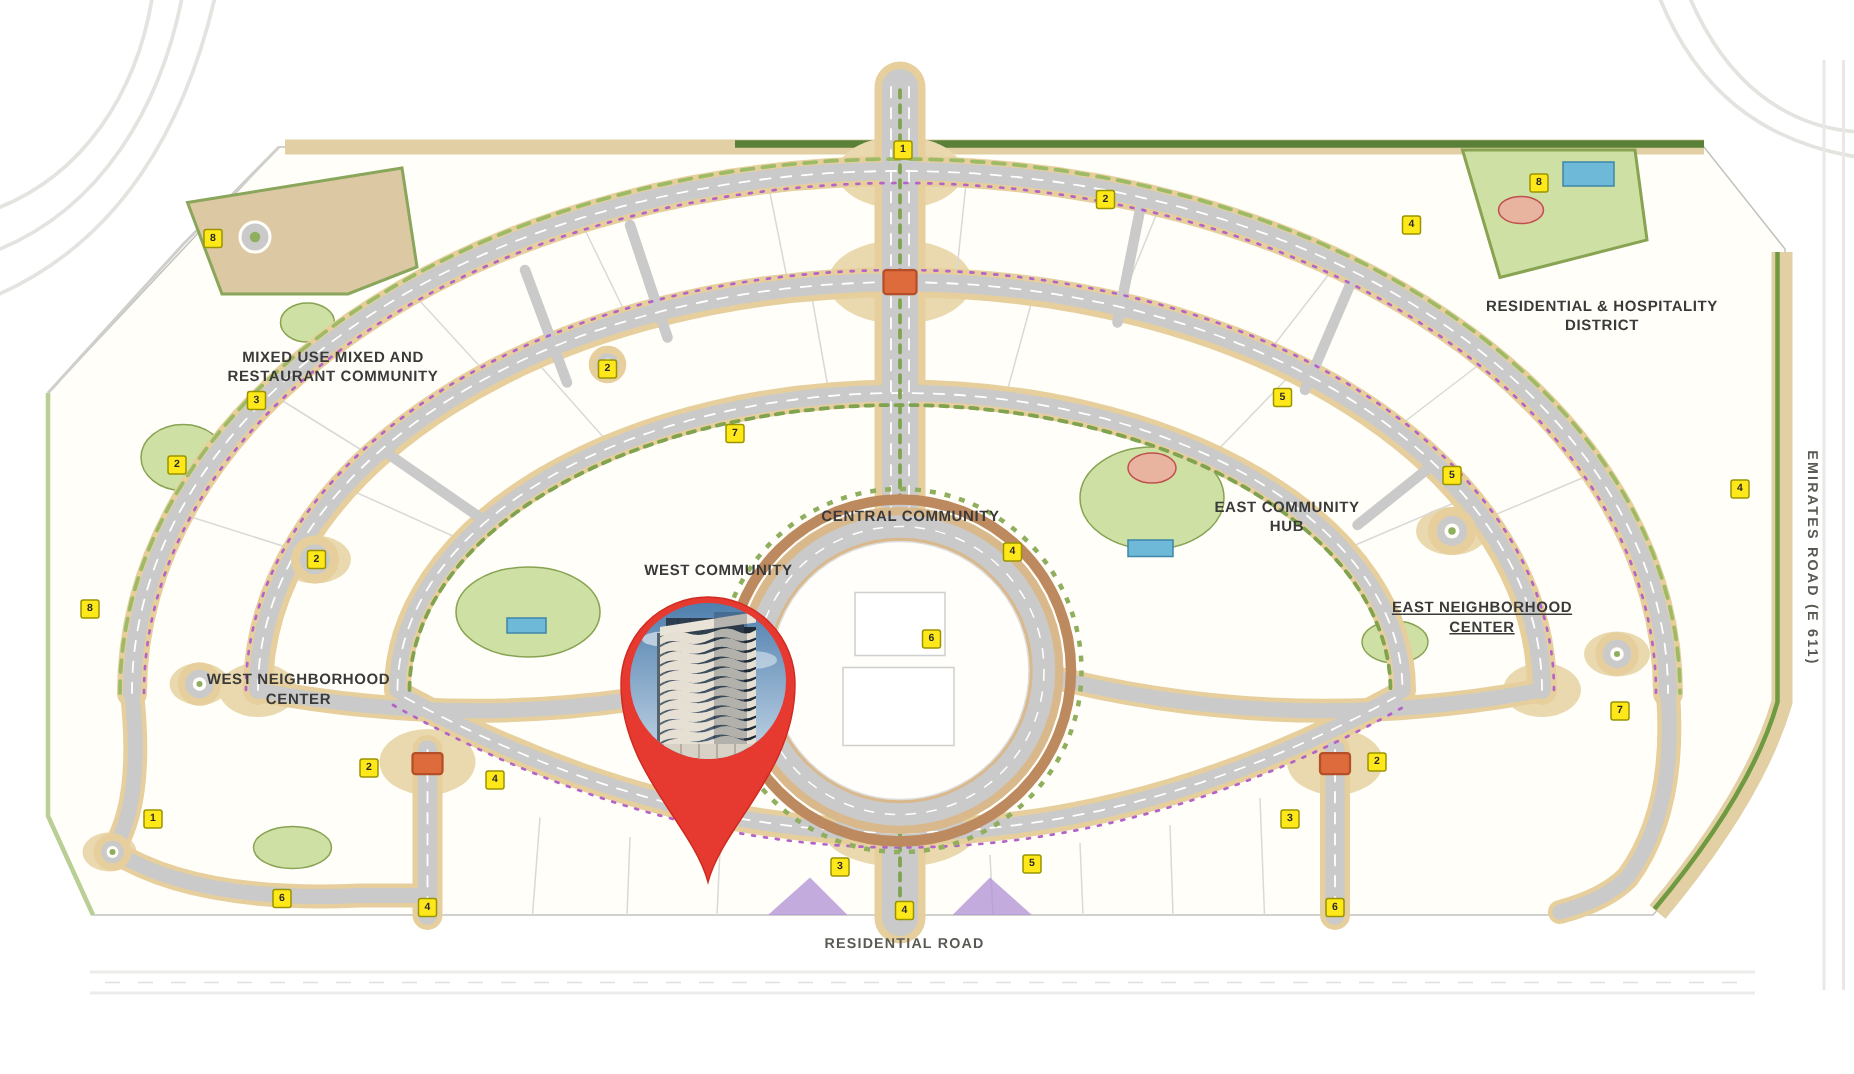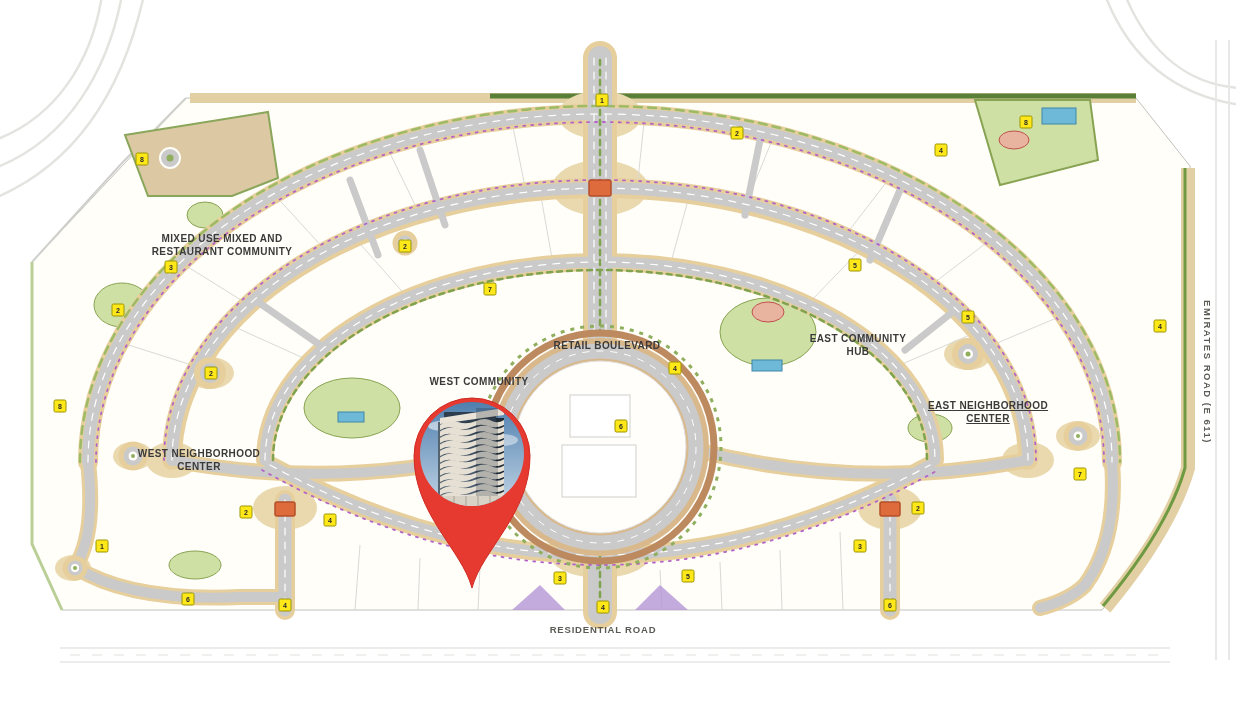--- a/index.html
+++ b/index.html
@@ -198,22 +198,26 @@
     <rect x="589" y="180" width="22" height="16" rx="2"></rect>
     <rect x="275" y="502" width="20" height="14" rx="2"></rect>
     <rect x="880" y="502" width="20" height="14" rx="2"></rect>
   </g>
 </svg>
 
 <div class="map-label" style="left:222px;top:245px;">
   <span>MIXED USE MIXED AND</span>
   <span>RESTAURANT COMMUNITY</span>
 </div>
+<div class="map-label" style="left:1068px;top:211px;">
+  <span>RESIDENTIAL &amp; HOSPITALITY</span>
+  <span>DISTRICT</span>
+</div>
 <div class="map-label" style="left:607px;top:345px;">
-  <span>RETAIL BOULEVARD</span>
+  <span>CENTRAL COMMUNITY</span>
 </div>
 <div class="map-label" style="left:479px;top:381px;text-align:center;">
   <span>WEST COMMUNITY</span>
 </div>
 <div class="map-label" style="left:838px;top:345px;margin-left:20px;">
   <span>EAST COMMUNITY</span>
   <span>HUB</span>
 </div>
 <div class="map-label" style="left:199px;top:460px;">
   <span>WEST NEIGHBORHOOD</span>

